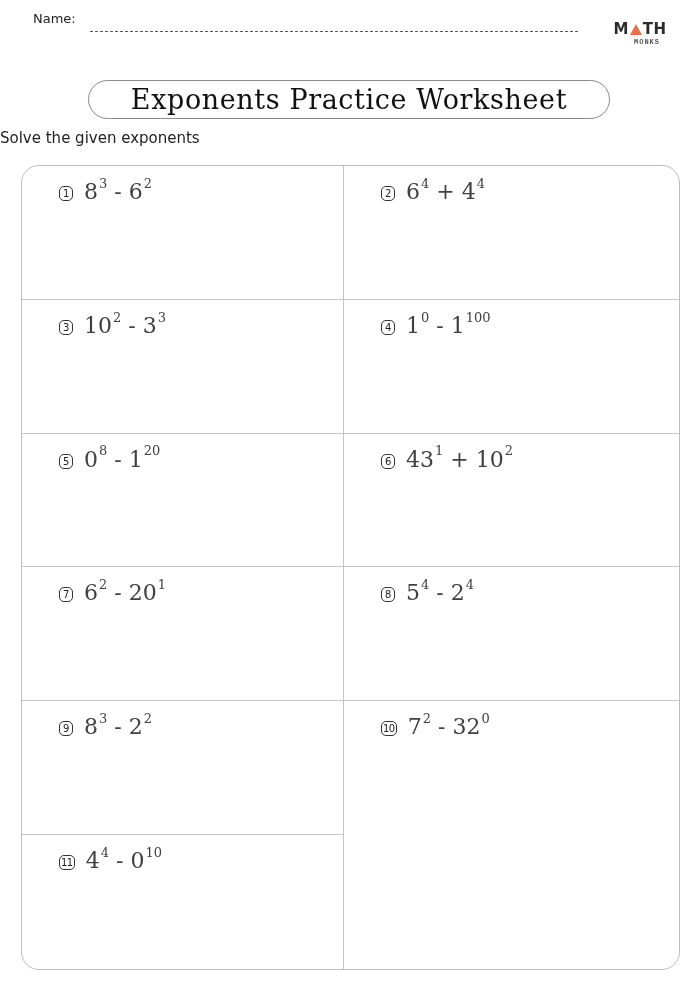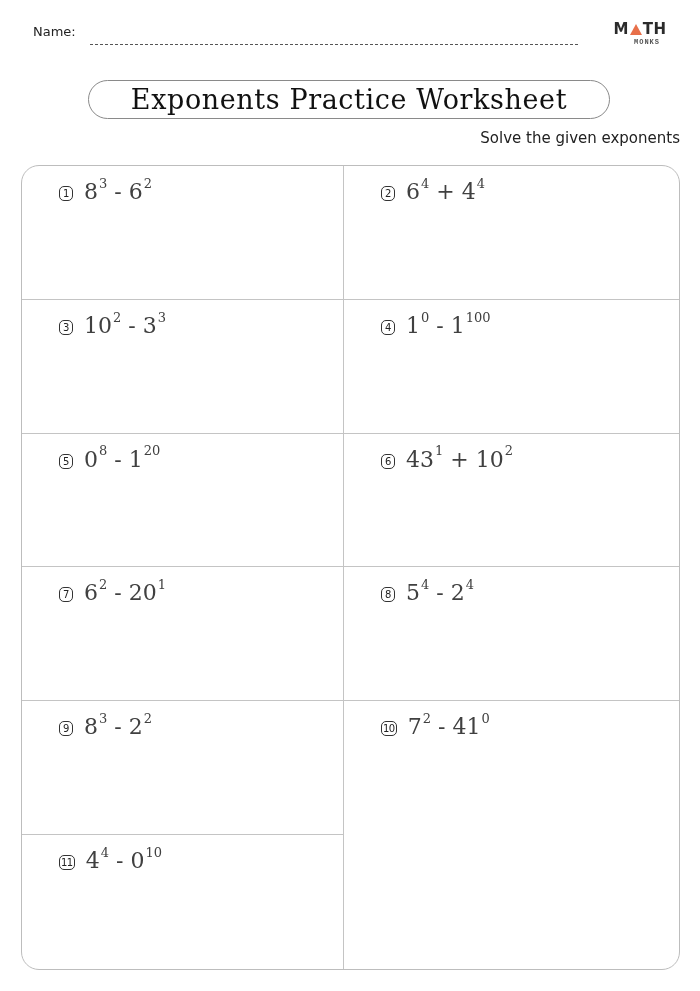--- a/index.html
+++ b/index.html
@@ -1,31 +1,31 @@
 <!DOCTYPE html>
 <html><head>
   <meta charset="utf-8">
   <style>
     * { box-sizing: border-box; margin: 0; padding: 0; }
     html, body { width: 700px; height: 991px; background: #ffffff; overflow: hidden; }
     body { position: relative; font-family: "Liberation Sans", sans-serif; color: #1a1a1a; }
 
-    .name-row { position: absolute; left: 33px; top: 24px; display: flex; align-items: flex-end; }
+    .name-row { position: absolute; left: 33px; top: 11px; display: flex; align-items: flex-end; }
     .name-label { font-family: "DejaVu Sans", sans-serif; font-size: 13px; color: #222; }
     .name-line { position: absolute; left: 57px; top: 20px; width: 488px; border-bottom: 1px dashed #555; height: 1px; }
 
     .logo { position: absolute; left: 612px; top: 22px; width: 56px; text-align: center; }
     .logo-top { display: flex; align-items: flex-end; justify-content: center; font-family: "DejaVu Sans", sans-serif; font-weight: 600; font-size: 15px; letter-spacing: 0.5px; color: #2b2b2b; line-height: 14px; }
     .logo-tri { display: inline-block; width: 0; height: 0; border-left: 6px solid transparent; border-right: 6px solid transparent; border-bottom: 11px solid #e8704a; margin: 0 1px 1px 1px; }
     .logo-bottom { font-family: Liberation Mono, monospace; font-weight: 700; font-size: 7px; letter-spacing: 1px; color: #555; margin-top: 2px; padding-left: 14px; }
 
     .title-box { position: absolute; left: 88px; top: 80px; width: 522px; height: 39px; border: 1.5px solid #8a8a8a; border-radius: 20px; display: flex; align-items: center; justify-content: center; }
     .title-text { font-family: "DejaVu Serif", serif; font-size: 27px; letter-spacing: 0.6px; color: #111; text-align: right; }
 
-    .subtitle { position: absolute; left: 0; width: 680px; top: 129px; text-align: right; font-family: "DejaVu Sans", sans-serif; font-size: 15px; color: #222; }
+    .subtitle { position: absolute; left: 0; width: 680px; top: 129px; text-align: left; font-family: "DejaVu Sans", sans-serif; font-size: 15px; color: #222; }
 
     .grid { position: absolute; left: 21px; top: 165px; width: 659px; height: 805px; border: 1.5px solid #bdbdbd; border-radius: 18px; overflow: hidden; display: grid; grid-template-columns: 322px 1fr; grid-template-rows: repeat(6, 1fr); }
     .cell { position: relative; border-right: 1.5px solid #c4c4c4; border-bottom: 1.5px solid #c4c4c4; }
     .cell:nth-child(2n) { border-right: none; }
     .cell:nth-last-child(-n+2) { border-bottom: none; }
 
     .problem { position: absolute; top: 13px; display: flex; align-items: baseline; }
     .cell:nth-child(2n+1) .problem { left: 37px; }
     .cell:nth-child(2n) .problem { left: 37px; }
 
@@ -109,21 +109,21 @@
     </div>
   <div class="cell">
       <div class="problem">
         <span class="badge">9</span>
         <span class="expr"><span>8</span><sup>3</sup><span class="op">-</span><span>2</span><sup>2</sup></span>
       </div>
     </div>
   <div class="cell">
       <div class="problem">
         <span class="badge">10</span>
-        <span class="expr"><span>7</span><sup>2</sup><span class="op">-</span><span>41</span><sup>0</sup></span>
+        <span class="expr"><span>7</span><sup>2</sup><span class="op">-</span><span>32</span><sup>0</sup></span>
       </div>
     </div>
   <div class="cell">
       <div class="problem">
         <span class="badge">11</span>
         <span class="expr"><span>4</span><sup>4</sup><span class="op">-</span><span>0</span><sup>10</sup></span>
       </div>
     </div>
 </div>
 

